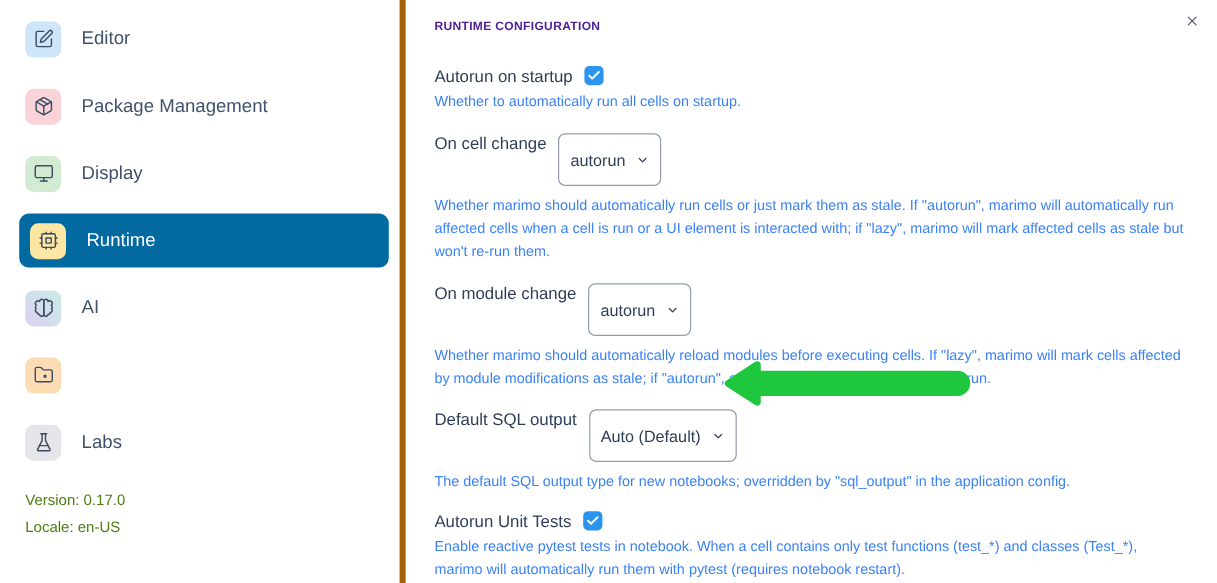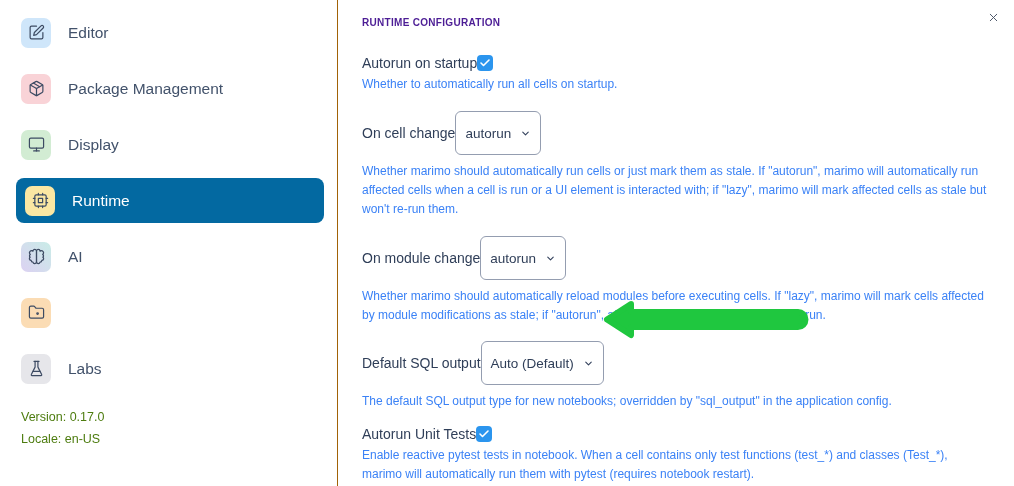--- a/index.html
+++ b/index.html
@@ -1,21 +1,21 @@
 <!DOCTYPE html>
 <html><head>
 <meta charset="utf-8">
 <style>
   * { margin:0; padding:0; box-sizing:border-box; }
   html,body { width:1014px; height:486px; background:#ffffff;
     font-family:"Liberation Sans", sans-serif; overflow:hidden; }
   .app { display:flex; width:1014px; height:486px; background:#fff; }
 
   
-  .sidebar { width:338px; flex:0 0 338px; border-right:1px solid #a16207;
+  .sidebar { width:338px; flex:0 0 338px; border-right:5px solid #a16207;
     padding-top:10px; }
   .nav-item { width:308px; height:45px; margin:0 0 11px 12px; display:flex;
     align-items:center; gap:17px; padding-left:9px; border-radius:8px;
     cursor:pointer; }
   .nav-item.selected { background:#0369a1;margin-left:16px; }
   .nav-item .label { font-size:15.5px; color:#42526b; }
   .nav-item.selected .label { color:#ffffff; }
   .tile { width:30px; height:30px; border-radius:7px; display:flex;
     align-items:center; justify-content:center; flex:0 0 30px; }
   .tile svg { stroke:#3d4b63; fill:none; stroke-width:1.7;
@@ -27,21 +27,21 @@
   .tile-ai { background:linear-gradient(225deg,#c9ece7 0%,#dcd1f2 100%); }
   .tile-deps { background:#fbdcb4; }
   .tile-labs { background:#e6e6ea; }
   .sidebar-meta { margin:15px 0 0 21px; font-size:12.5px; color:#4d7c0f;
     line-height:22px; }
 
   
   .main { flex:1; position:relative; padding:15px 24px 0 24px; }
   .panel-title { font-size:10px; font-weight:bold; color:#4c1d95;
     letter-spacing:.3px; line-height:16px; }
-  .field-row { display:flex; align-items:center; font-size:14px;
+  .field-row { display:flex; align-items:flex-start; gap:10px; font-size:14px;
     color:#2f3e58; }
   .field-desc { margin-top:7px; font-size:12px; color:#3b82f6;
     line-height:19px; max-width:632px; }
   .cb-desc { margin-top:4px; }
   .f1 { margin-top:24px; } .f2 { margin-top:17px; } .f3 { margin-top:17px; }
   .f4 { margin-top:16px; } .f5 { margin-top:15px; } .footer { }
 
   .checkbox { width:16px; height:16px; border-radius:4px; background:#2b95ee;
     display:inline-flex; align-items:center; justify-content:center;
     cursor:pointer; }

